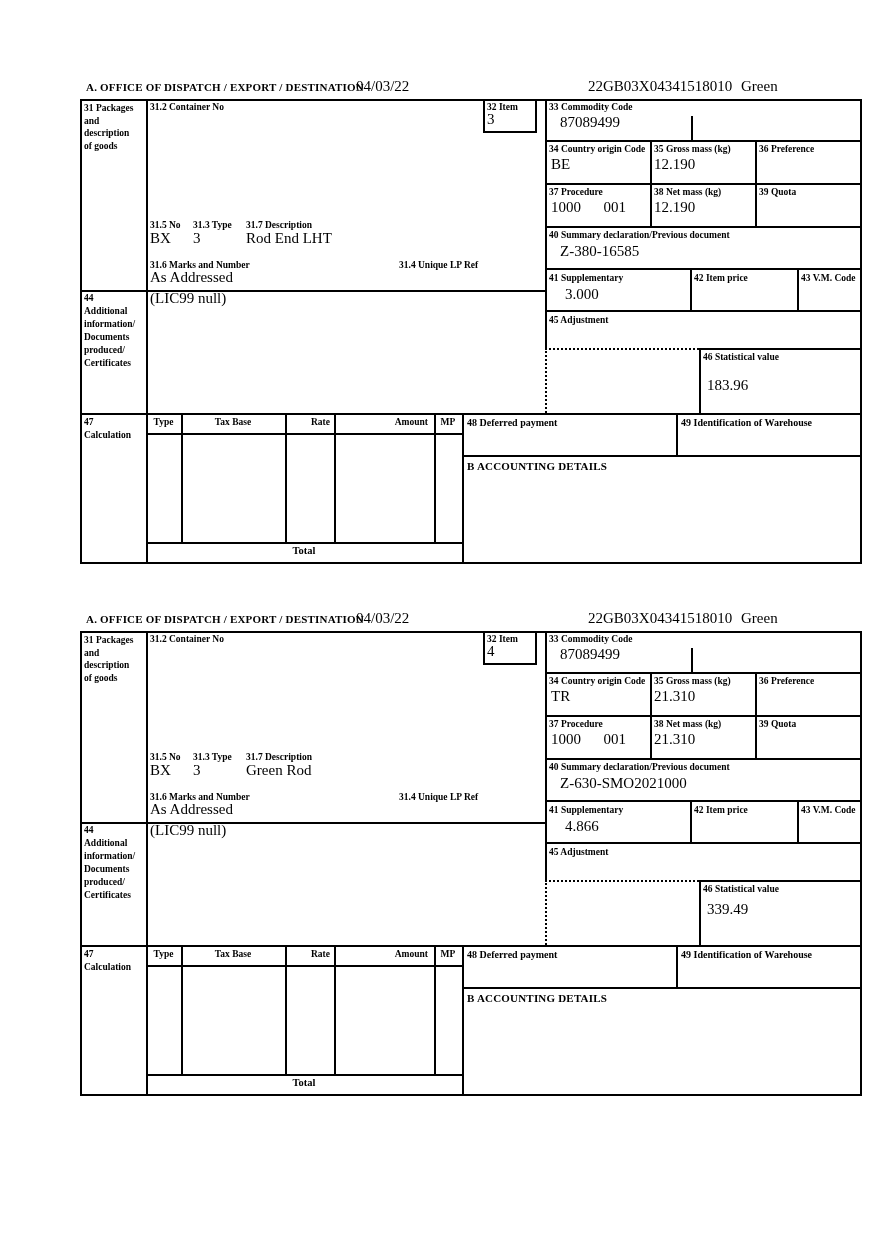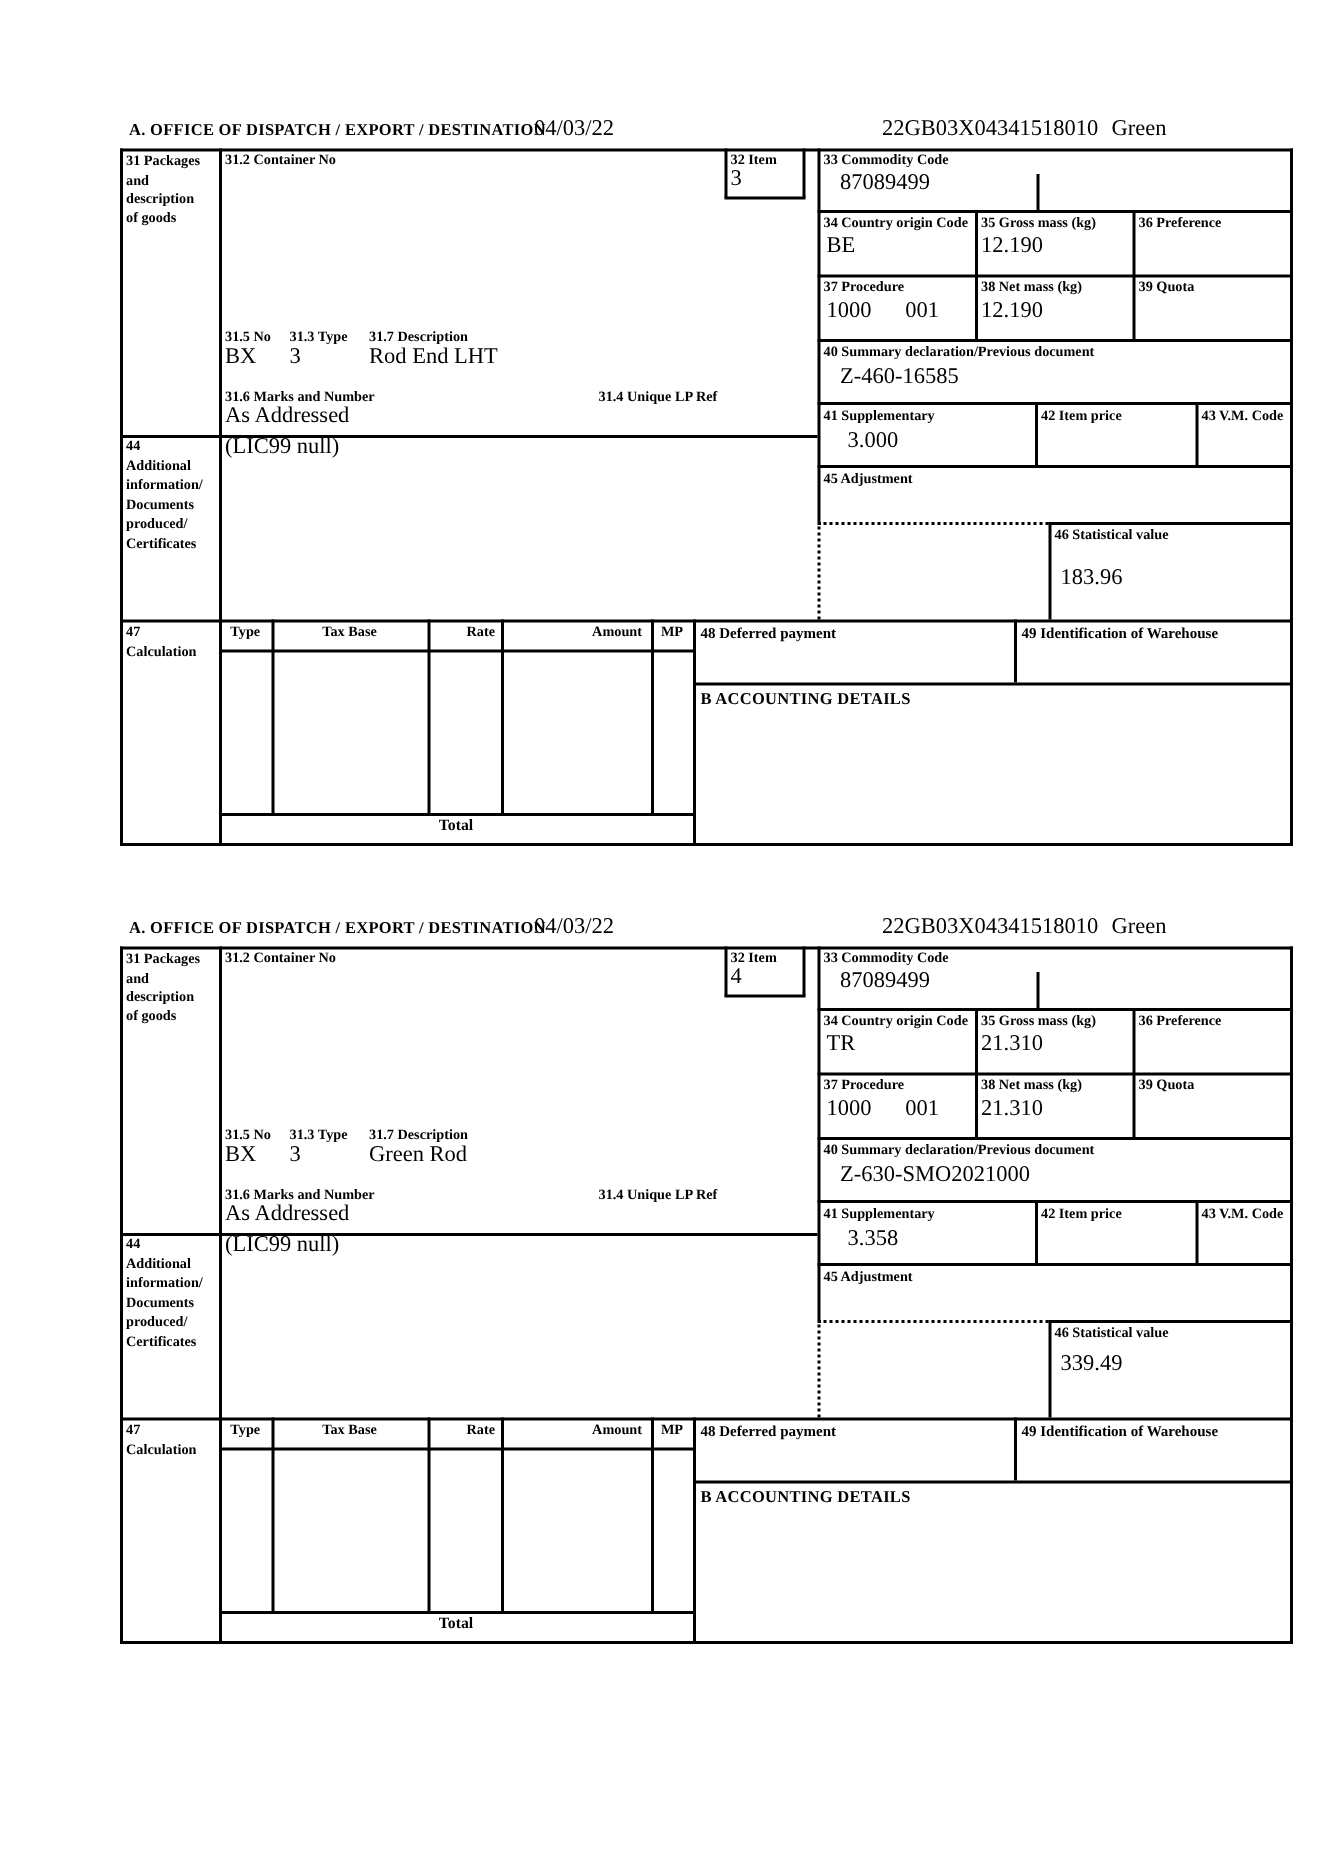--- a/index.html
+++ b/index.html
@@ -84,21 +84,21 @@
     <div class="t val" style="left:551px;top:81px">BE</div>
     <div class="t lab" style="left:654px;top:68px">35 Gross mass (kg)</div>
     <div class="t val" style="left:654px;top:81px">12.190</div>
     <div class="t lab" style="left:759px;top:68px">36 Preference</div>
     <div class="t lab" style="left:549px;top:111px">37 Procedure</div>
     <div class="t val pre" style="left:551px;top:124px">1000      001</div>
     <div class="t lab" style="left:654px;top:111px">38 Net mass (kg)</div>
     <div class="t val" style="left:654px;top:124px">12.190</div>
     <div class="t lab" style="left:759px;top:111px">39 Quota</div>
     <div class="t lab" style="left:549px;top:154px">40 Summary declaration/Previous document</div>
-    <div class="t val" style="left:560px;top:168px">Z-460-16585</div>
+    <div class="t val" style="left:560px;top:168px">Z-380-16585</div>
     <div class="t lab" style="left:549px;top:197px">41 Supplementary</div>
     <div class="t val" style="left:565px;top:211px">3.000</div>
     <div class="t lab" style="left:694px;top:197px">42 Item price</div>
     <div class="t lab" style="left:801px;top:197px">43 V.M. Code</div>
     <div class="t lab" style="left:549px;top:239px">45 Adjustment</div>
     <div class="t lab" style="left:703px;top:276px">46 Statistical value</div>
     <div class="t val" style="left:707px;top:302px">183.96</div>
 
     <div class="t lab" style="left:150px;top:144px">31.5 No</div>
     <div class="t lab" style="left:193px;top:144px">31.3 Type</div>
@@ -190,21 +190,21 @@
     <div class="t val" style="left:654px;top:81px">21.310</div>
     <div class="t lab" style="left:759px;top:68px">36 Preference</div>
     <div class="t lab" style="left:549px;top:111px">37 Procedure</div>
     <div class="t val pre" style="left:551px;top:124px">1000      001</div>
     <div class="t lab" style="left:654px;top:111px">38 Net mass (kg)</div>
     <div class="t val" style="left:654px;top:124px">21.310</div>
     <div class="t lab" style="left:759px;top:111px">39 Quota</div>
     <div class="t lab" style="left:549px;top:154px">40 Summary declaration/Previous document</div>
     <div class="t val" style="left:560px;top:168px">Z-630-SMO2021000</div>
     <div class="t lab" style="left:549px;top:197px">41 Supplementary</div>
-    <div class="t val" style="left:565px;top:211px">3.358</div>
+    <div class="t val" style="left:565px;top:211px">4.866</div>
     <div class="t lab" style="left:694px;top:197px">42 Item price</div>
     <div class="t lab" style="left:801px;top:197px">43 V.M. Code</div>
     <div class="t lab" style="left:549px;top:239px">45 Adjustment</div>
     <div class="t lab" style="left:703px;top:276px">46 Statistical value</div>
     <div class="t val" style="left:707px;top:294px">339.49</div>
 
     <div class="t lab" style="left:150px;top:144px">31.5 No</div>
     <div class="t lab" style="left:193px;top:144px">31.3 Type</div>
     <div class="t lab" style="left:246px;top:144px">31.7 Description</div>
     <div class="t val" style="left:150px;top:155px">BX</div>

